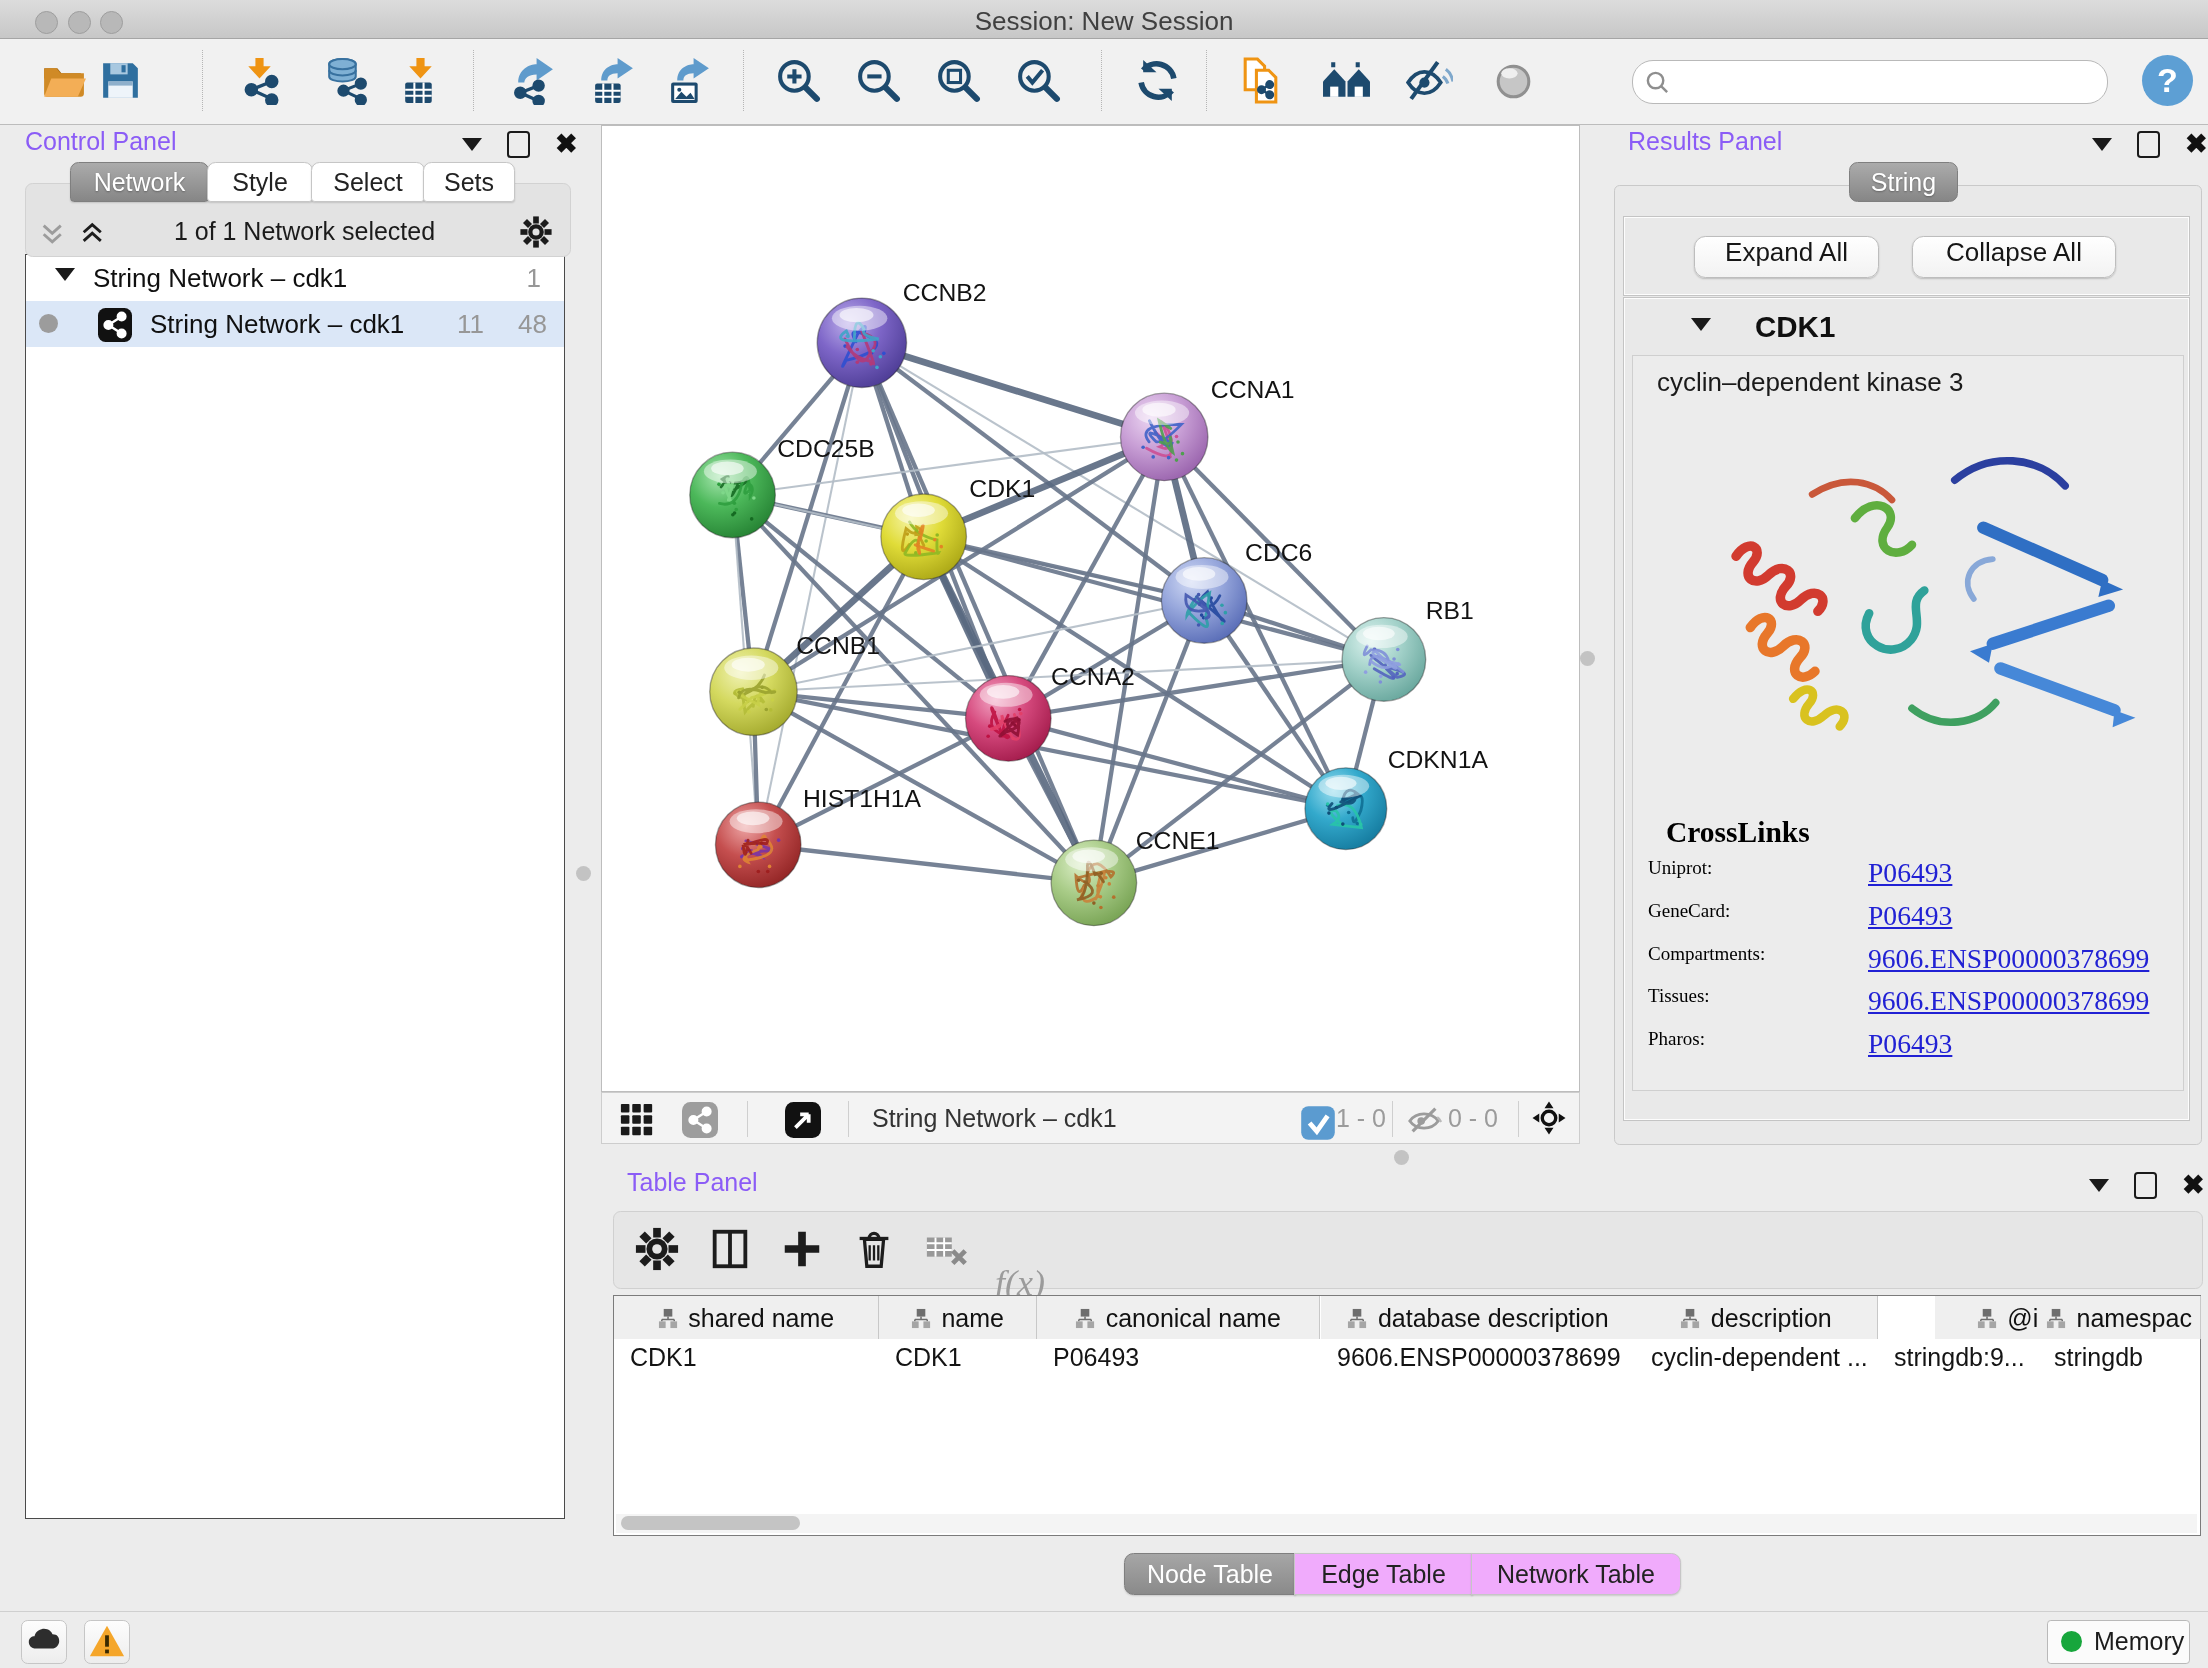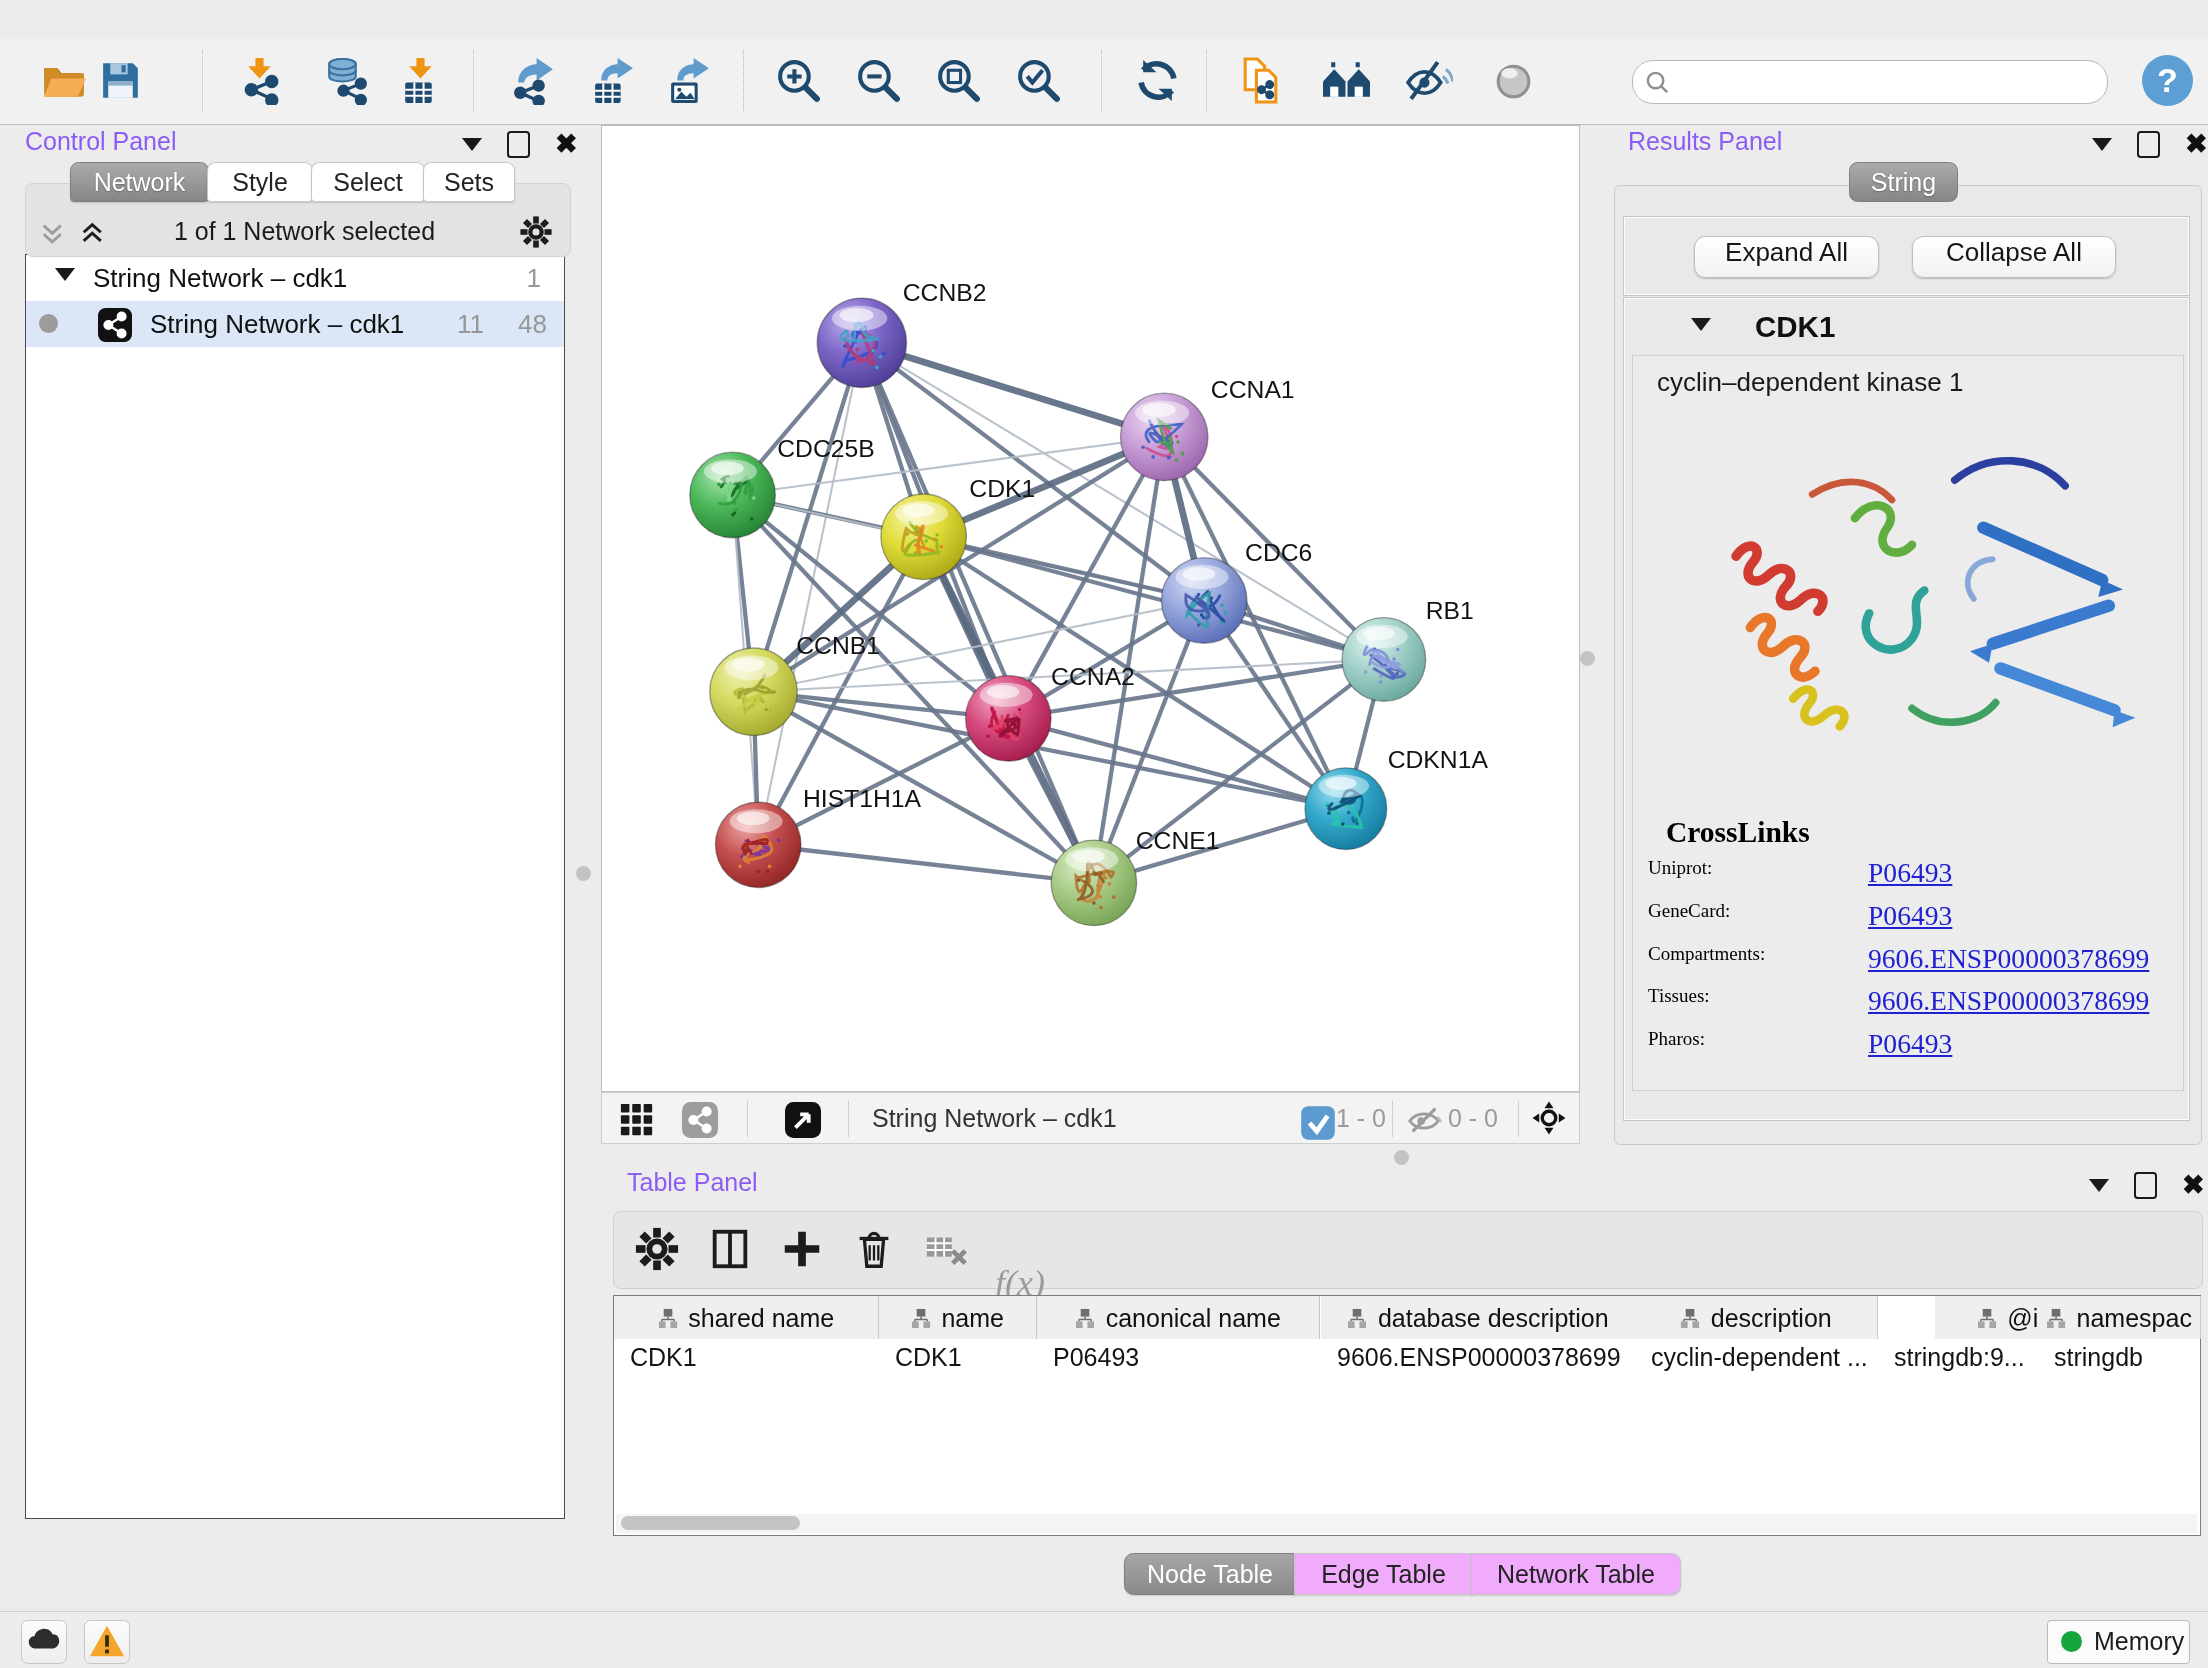--- a/index.html
+++ b/index.html
@@ -80,20 +80,26 @@
   .sb-btn{position:absolute;top:7.6px;width:44px;height:42px;background:linear-gradient(#fdfdfd,#ededed);border:1px solid #c6c6c6;border-radius:6.7px;}
   .sb-btn svg{width:38px;height:38px;margin:1.9px 2.9px;}
   #memory-btn{position:absolute;left:2047px;top:7.6px;width:141px;height:42px;background:#fbfbfb;border:1px solid #b9b9b9;border-radius:3.8px;}
   #memory-dot{position:absolute;left:13.3px;top:10.5px;width:21px;height:21px;border-radius:50%;background:#17a63c;}
   #memory-label{position:absolute;left:46px;top:6.7px;font-size:25px;color:#1c1c1c;}
 </style>
 </head>
 <body>
 
 <div id="app">
+  <div id="titlebar" class="abs">
+    <span class="light" style="left:35px"></span>
+    <span class="light" style="left:68px"></span>
+    <span class="light" style="left:100px"></span>
+    <div id="win-title">Session: New Session</div>
+  </div>
   <div id="toolbar" class="abs">
     <div id="toolbar-icons">
         <div class="tbtn" style="left: 39px;"><svg viewBox="0 0 48 48">
             <path d="M5 12h13l4 5h19v5H5z" fill="#a96a12"></path>
             <path d="M5 13v24c0 1.7 1.3 3 3 3h33c1.7 0 3-1.3 3-3V17H21l-4-5H8z" fill="#d08a26"></path>
             <path d="M12 22h34l-8 18H5z" fill="#f3ae56"></path>
           </svg></div>
         <div class="tbtn" style="left: 96px;"><svg viewBox="0 0 48 48">
             <path d="M7 7h29l5 5v29H7z" fill="#2f6f9f"></path>
             <rect x="14" y="7" width="17" height="11" fill="#a8c8e0"></rect>
@@ -724,21 +730,21 @@
   </div>
   <div id="rp-outer" class="abs"></div>
   <div id="rp-tab" class="abs">String</div>
   <div id="rp-btnbox" class="abs"></div>
   <div class="rp-btn" style="left:1694px;width:183px;">Expand All</div>
   <div class="rp-btn" style="left:1912px;width:202px;">Collapse All</div>
   <div id="rp-cards" class="abs"></div>
   <span id="rp-gene-tri" class="abs tri"></span>
   <div id="rp-gene" class="abs">CDK1</div>
   <div id="rp-card" class="abs"></div>
-  <div id="rp-desc" class="abs">cyclin–dependent kinase 1</div>
+  <div id="rp-desc" class="abs">cyclin–dependent kinase 3</div>
   <svg id="ribbon" class="abs" viewBox="0 0 530 430">
     <g fill="none" stroke-linecap="round">
       <path d="M60 160 c14 -20 30 -8 18 6 c-14 16 2 28 16 14 c16 -16 32 -2 18 12 c-14 16 2 28 16 14 c16 -16 32 -2 18 12" stroke="#d23b2f" stroke-width="10"></path>
       <path d="M75 235 c14 -20 30 -8 18 6 c-14 16 2 28 16 14 c16 -16 32 -2 18 12 c-14 16 2 28 16 14" stroke="#e8772a" stroke-width="10"></path>
       <path d="M120 310 c14 -18 28 -8 17 5 c-13 15 1 26 15 13 c15 -15 30 -2 17 11" stroke="#d9c21f" stroke-width="9"></path>
       <path d="M185 120 c20 -26 48 -10 34 10 c-16 22 10 36 26 18" stroke="#5fae3f" stroke-width="9"></path>
       <path d="M200 220 c-16 30 24 52 44 28 c16 -20 -6 -38 14 -52" stroke="#2fa29a" stroke-width="9"></path>
       <path d="M245 320 c30 24 70 16 88 -6" stroke="#3fa060" stroke-width="8"></path>
       <path d="M290 80 c36 -30 88 -26 116 6" stroke="#2b3f9f" stroke-width="8"></path>
       <path d="M320 130 L445 185" stroke="#2f6fc4" stroke-width="13"></path>

